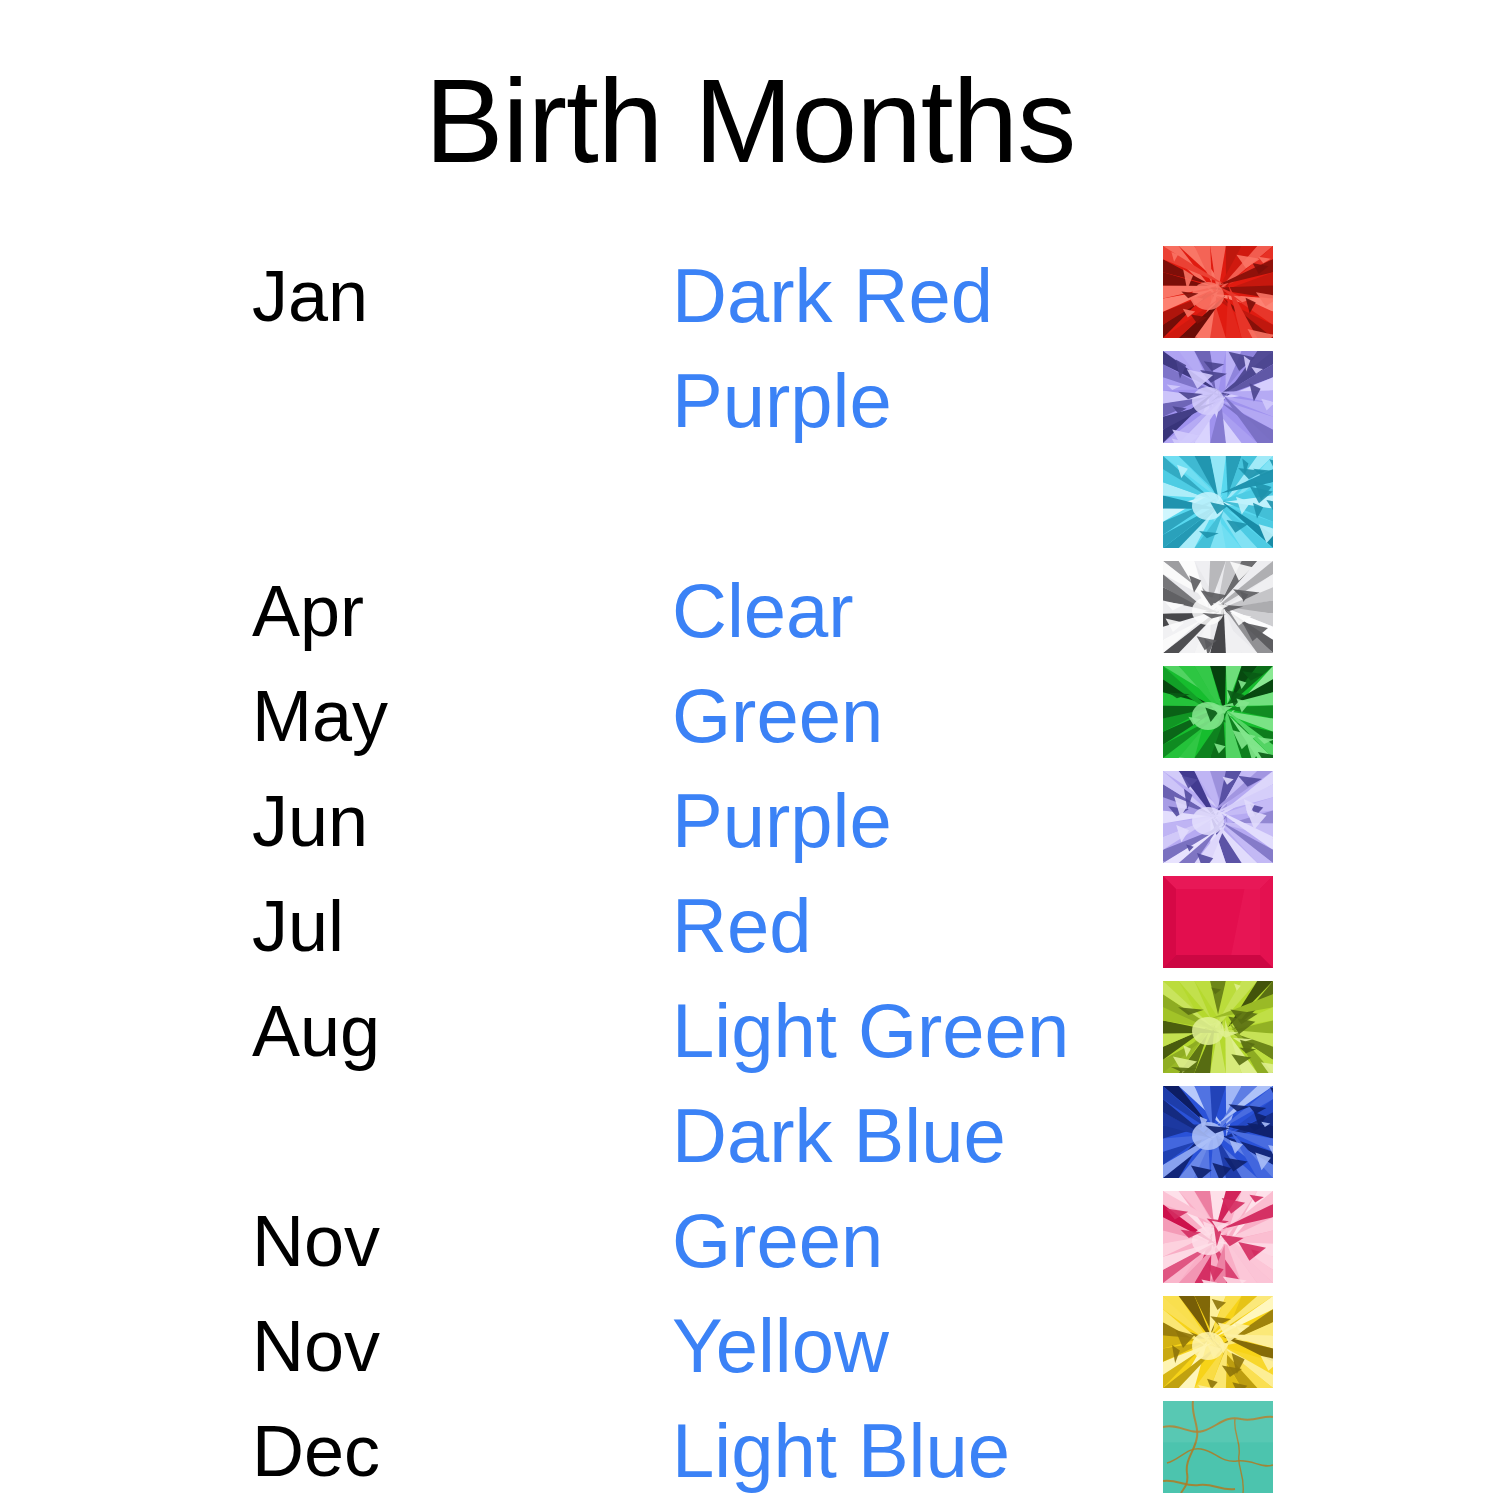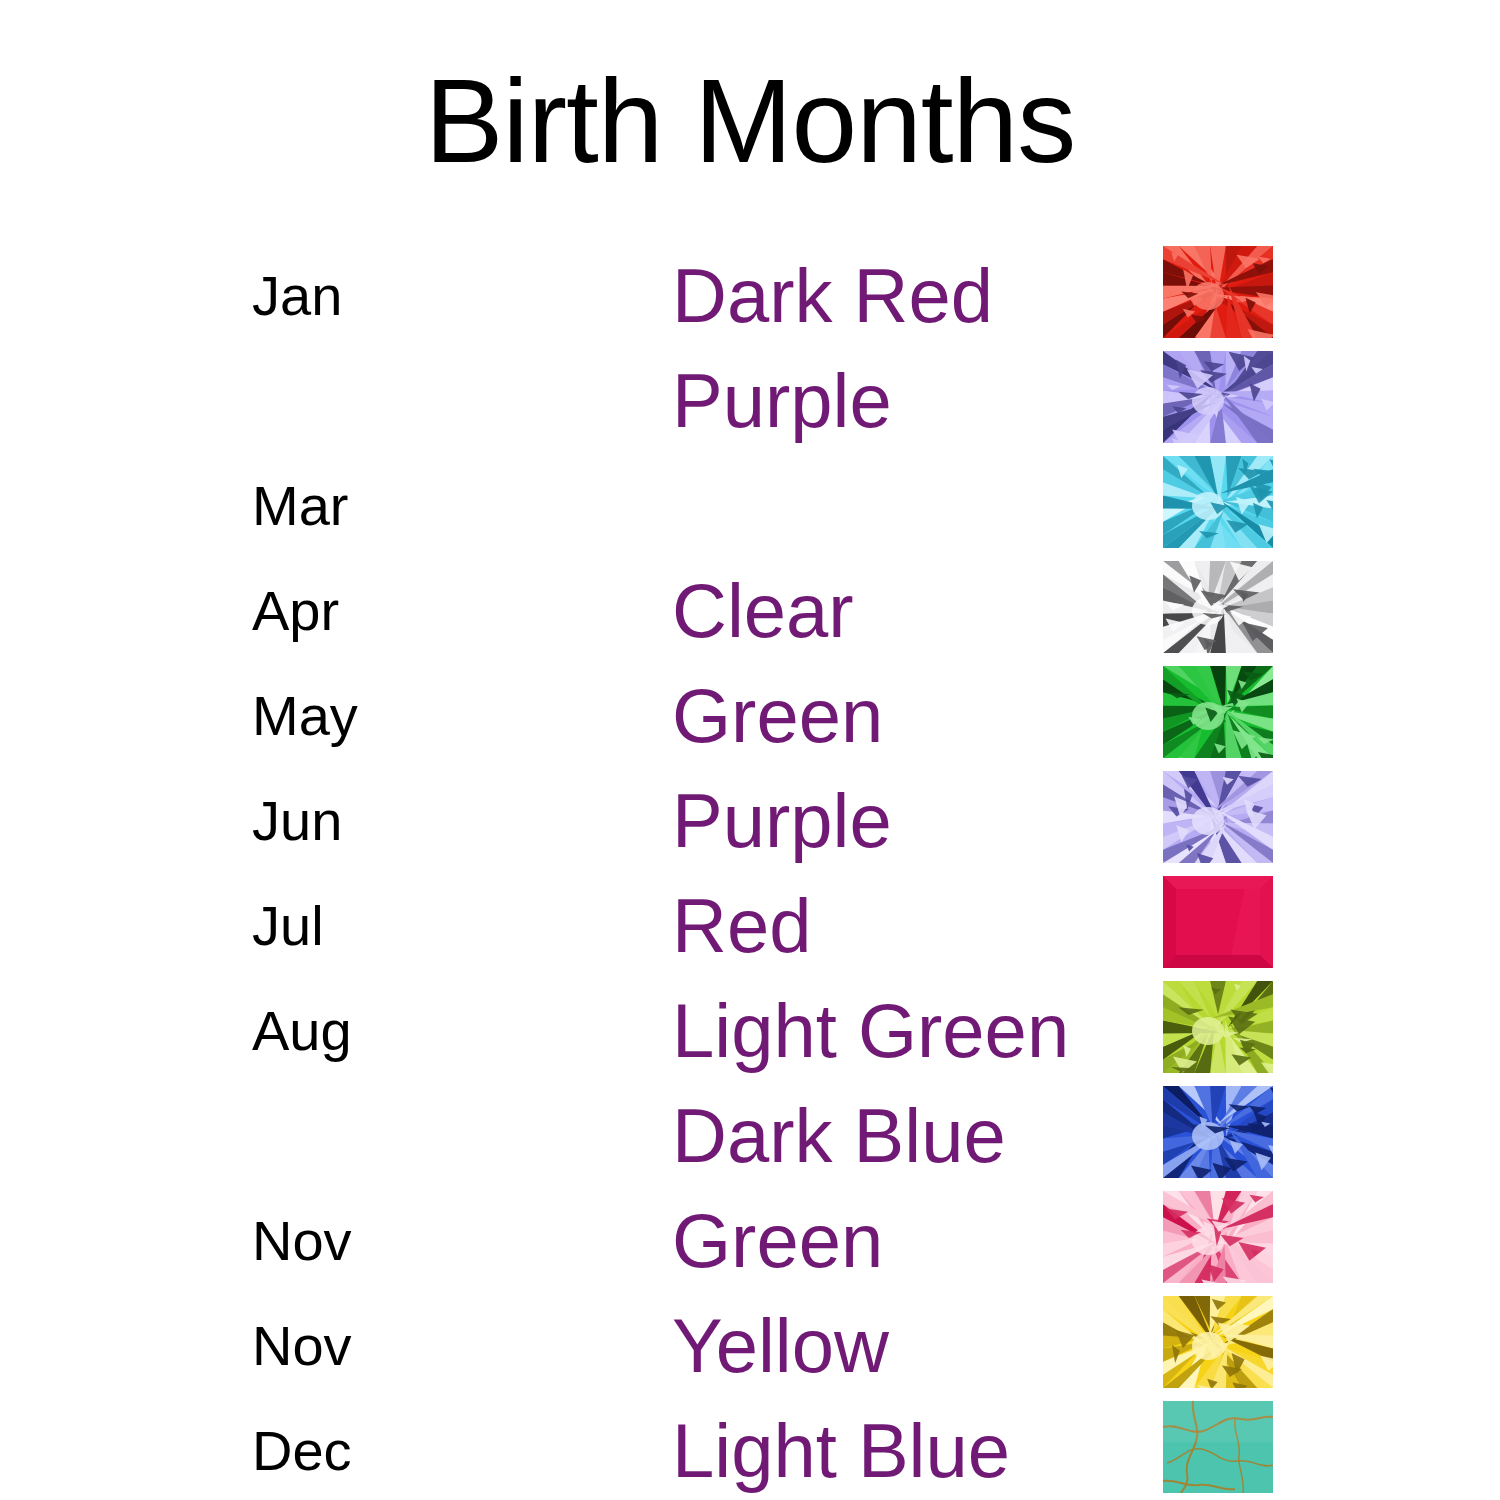--- a/index.html
+++ b/index.html
@@ -41,35 +41,35 @@
     width: 1500px;
   }
   .row {
     position: relative;
     height: 105px;
   }
   .month {
     position: absolute;
     left: 252px;
     top: 0;
-    font-size: 56px;
+    font-size: 72px;
     line-height: 76px;
     font-weight: 400;
     white-space: nowrap;
     color: #000000;
   }
   .color-name {
     position: absolute;
     left: 672px;
     top: 0;
     font-size: 76px;
     line-height: 76px;
     font-weight: 400;
     white-space: nowrap;
-    color: #701a75;
+    color: #3b82f6;
   }
   .gem {
     position: absolute;
     left: 1163px;
     top: -12px;
     width: 110px;
     height: 92px;
     overflow: hidden;
   }
   .gem svg { display: block; width: 110px; height: 92px; }
@@ -179,21 +179,20 @@
             <polygon points="40.62444014241919,10.199903935194016 61.16739243641496,13.196774926036596 48.841621060017495,20.189473904669285" fill="rgb(74,68,142)" opacity="0.9"></polygon>
             <polygon points="65.60407019220293,0.7562011824920774 92.04769959207624,6.493361808173359 76.18152195215225,19.880069934763014" fill="rgb(74,68,142)" opacity="0.9"></polygon>
             <polygon points="80.69859552429989,4.752688458189368 87.29023319296539,9.50009155087173 83.33525059176608,20.57736543379724" fill="rgb(209,202,252)" opacity="0.9"></polygon>
             <polygon points="86.38383483979851,32.328961106948555 97.5741123938933,37.74297384191304 90.85994586143643,50.375670223496854" fill="rgb(74,68,142)" opacity="0.9"></polygon>
             <polygon points="15.2047658408992,40.83863252028823 39.979873426258564,43.025254127383235 25.114808875042947,48.127371210604906" fill="rgb(74,68,142)" opacity="0.9"></polygon>
             <polygon points="88.45254542306066,16.00615753326565 99.97318537067622,18.030295758508146 93.06080140210688,22.753284950740635" fill="rgb(209,202,252)" opacity="0.9"></polygon>
           </svg>
         </div>
       </div>
       <div class="row">
-        <div class="month">Mar</div>
         <div class="gem">
           <svg viewBox="0 0 110 92">
             <rect width="110" height="92" fill="#58d8ef"></rect>
             <polygon points="0,0 15.714285714285714,0 60.75686629815027,46.87416507676244" fill="rgb(112,222,242)"></polygon>
             <polygon points="15.714285714285714,0 31.428571428571427,0 56.702524745836854,39.61495776614174" fill="rgb(63,185,210)"></polygon>
             <polygon points="31.428571428571427,0 47.14285714285714,0 57.842231335584074,47.887838759459555" fill="rgb(33,150,176)"></polygon>
             <polygon points="47.14285714285714,0 62.857142857142854,0 56.57030839519575,48.270461591891944" fill="rgb(148,231,246)"></polygon>
             <polygon points="62.857142857142854,0 78.57142857142857,0 64.78985325852409,41.65434199292213" fill="rgb(39,158,184)"></polygon>
             <polygon points="78.57142857142857,0 94.28571428571428,0 61.12437962414697,49.42603706475347" fill="rgb(71,196,220)"></polygon>
             <polygon points="94.28571428571428,0 110,0 57.7296775309369,50.65191847877577" fill="rgb(161,234,248)"></polygon>

